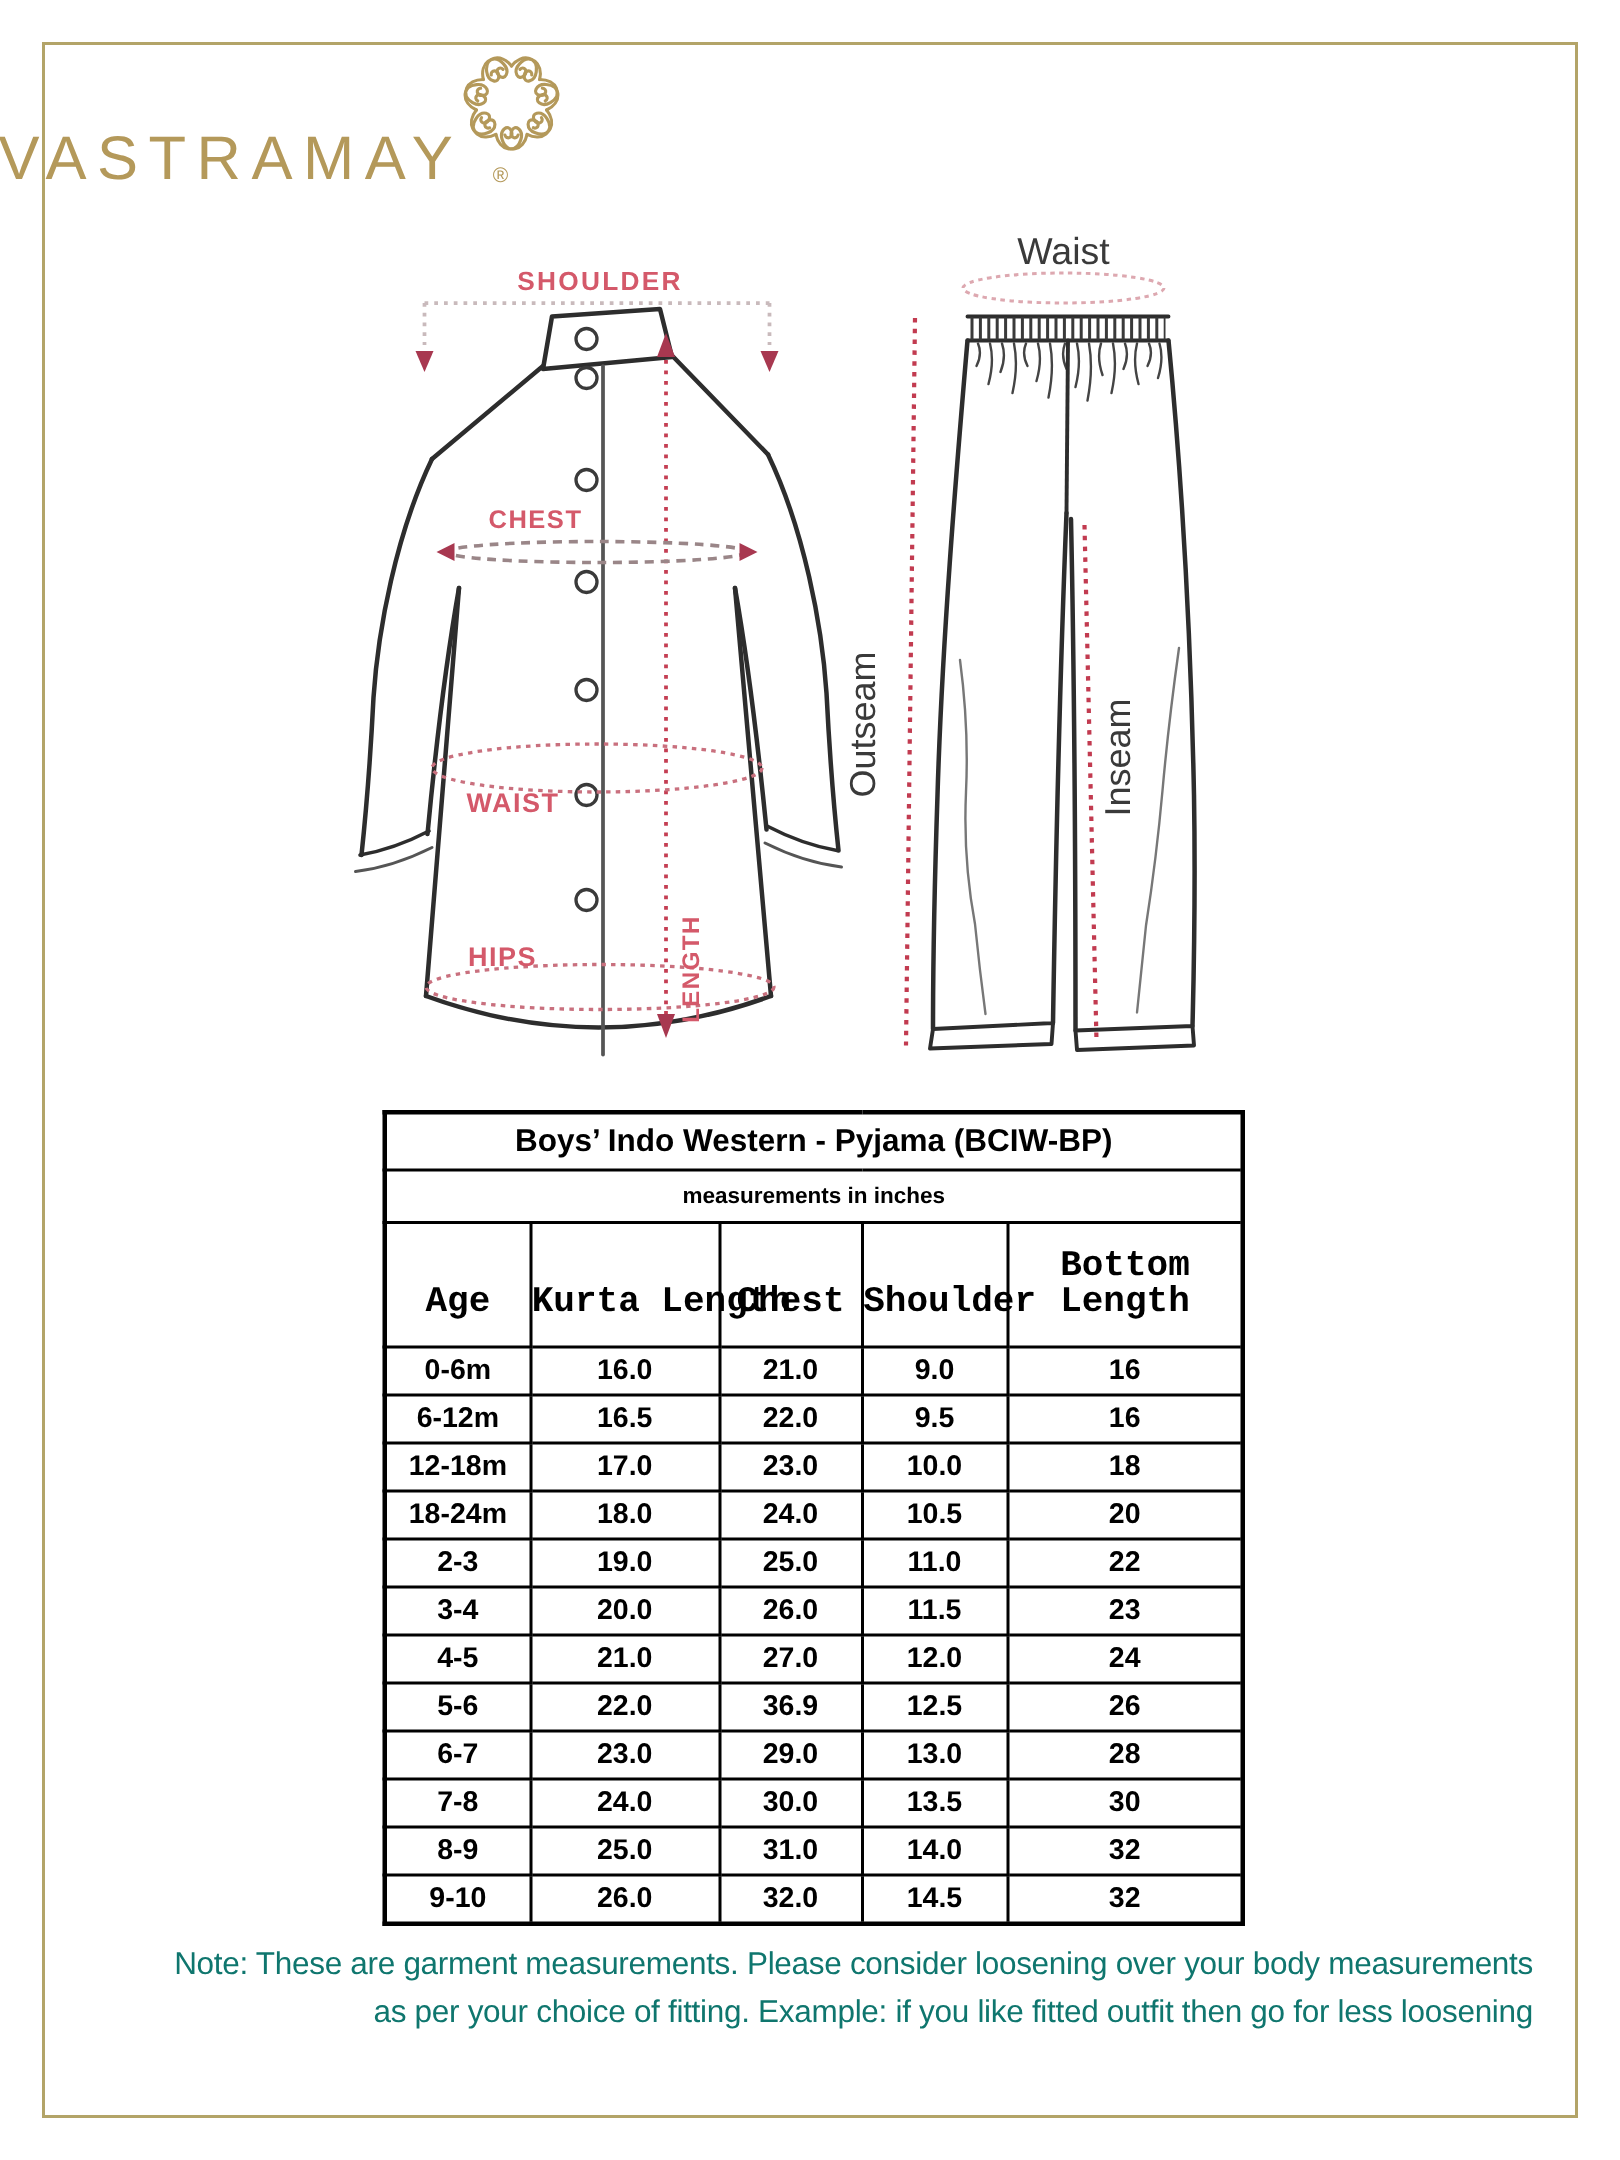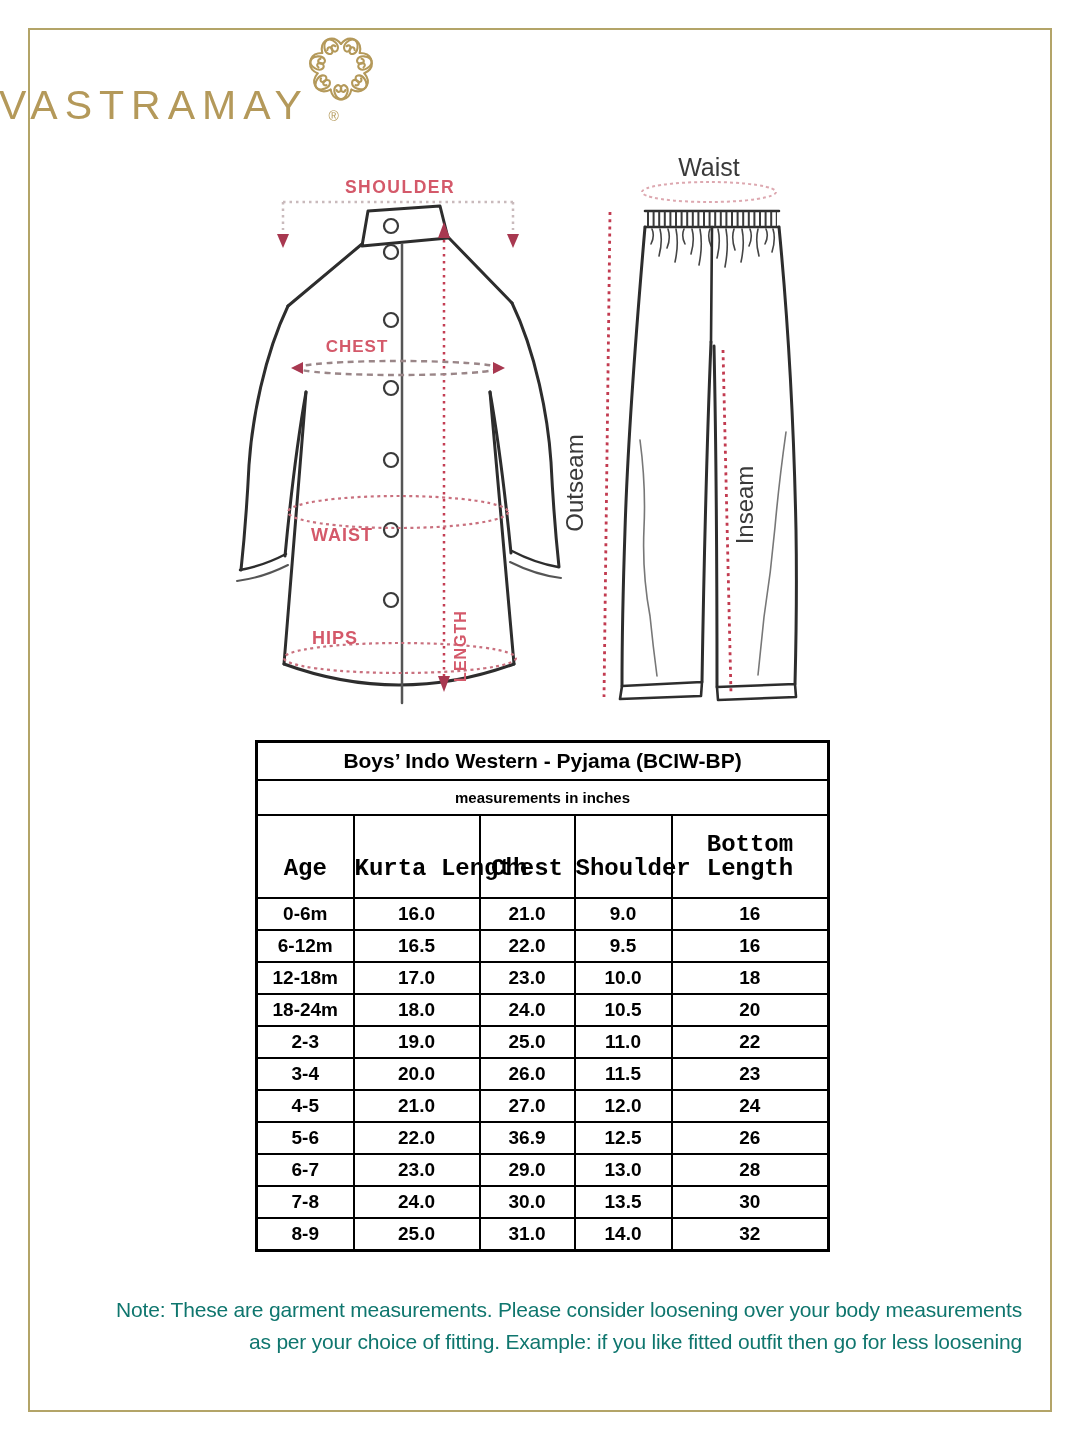--- a/index.html
+++ b/index.html
@@ -243,20 +243,27 @@
           <td>13.5</td>
           <td>30</td>
         </tr>
       <tr class="data">
           <td>8-9</td>
           <td>25.0</td>
           <td>31.0</td>
           <td>14.0</td>
           <td>32</td>
         </tr>
+      <tr class="data">
+          <td>9-10</td>
+          <td>26.0</td>
+          <td>32.0</td>
+          <td>14.5</td>
+          <td>32</td>
+        </tr>
     </tbody>
   </table>
 
   <div class="note">
     <div>Note: These are garment measurements. Please consider loosening over your body measurements</div>
     <div>as per your choice of fitting. Example: if you like fitted outfit then go for less loosening</div>
   </div>
 
 </div>
 

